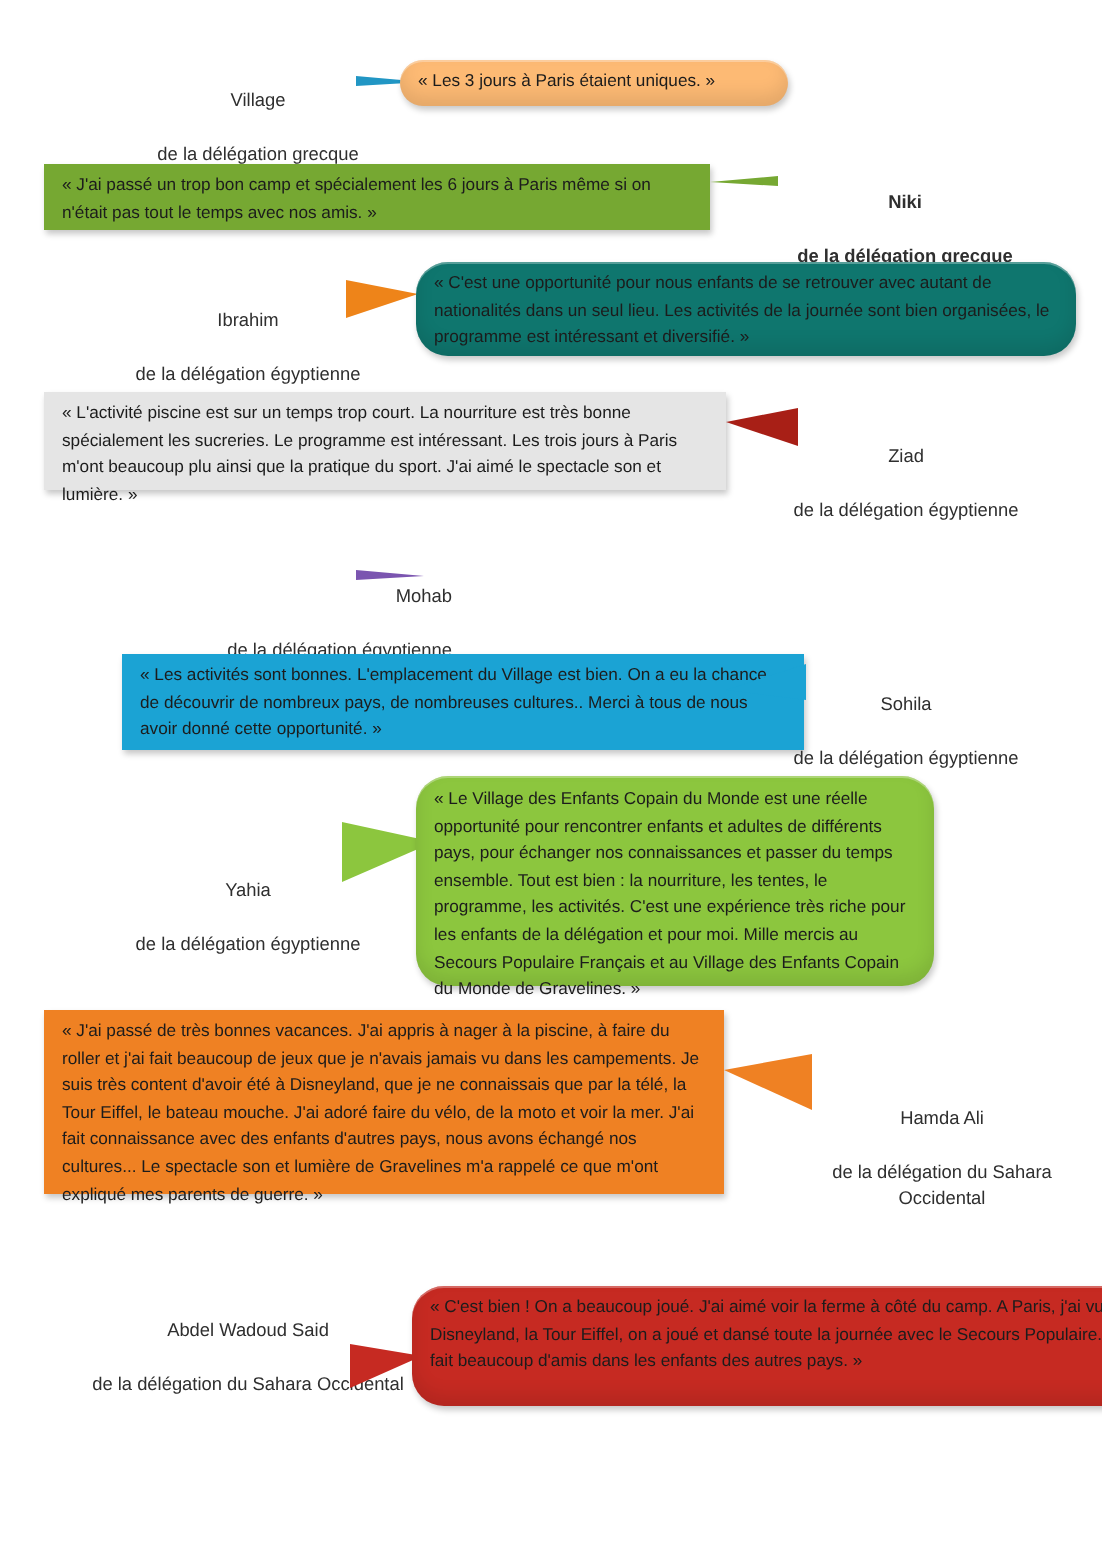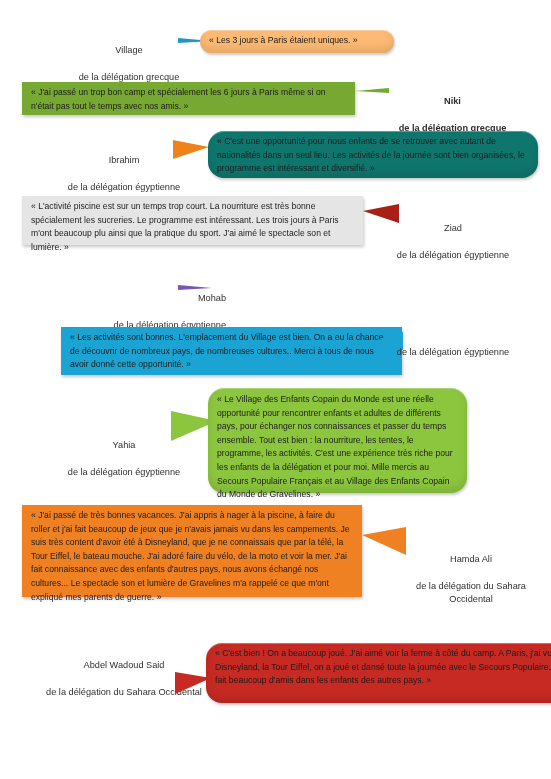--- a/index.html
+++ b/index.html
@@ -127,20 +127,21 @@
     <div>Mohab</div>
     <div>de la délégation égyptienne</div>
   </div>
   <div class="tail tail-thin-left" style="left:178px; top:285px; border-color:transparent transparent transparent #7b55b0;"></div>
 
   <div class="bubble r-rect flat" style="left:22px; top:327px; width:341px; height:48px; background:#1ba3d4;margin-left:39px;">
     <span class="txt">« Les activités sont bonnes. L'emplacement du Village est bien. On a eu la chance de découvrir de nombreux pays, de nombreuses cultures.. Merci à tous de nous avoir donné cette opportunité. »</span>
   </div>
   <div class="tail tail-wide-right-up" style="left:363px; top:332px; border-color:transparent #1ba3d4 transparent transparent;"></div>
   <div class="speaker" style="left:363px; top:332px; width:180px;">
+    <div>Sohila</div>
     <div>de la délégation égyptienne</div>
   </div>
 
   <div class="speaker" style="left:38px; top:425px; width:172px;">
     <div>Yahia</div>
     <div>de la délégation égyptienne</div>
   </div>
   <div class="tail" style="left:171px; top:411px; border-width:10px 0 20px 46px; border-color:transparent transparent transparent #8cc63e;"></div>
   <div class="bubble r-round sheen" style="left:208px; top:388px; width:259px; height:105px; background:#8cc63e; padding-top:5px;">
     <span class="txt">« Le Village des Enfants Copain du Monde est une réelle opportunité pour rencontrer enfants et adultes de différents pays, pour échanger nos connaissances et passer du temps ensemble. Tout est bien : la nourriture, les tentes, le programme, les activités. C'est une expérience très riche pour les enfants de la délégation et pour moi. Mille mercis au Secours Populaire Français et au Village des Enfants Copain du Monde de Gravelines. »</span>

